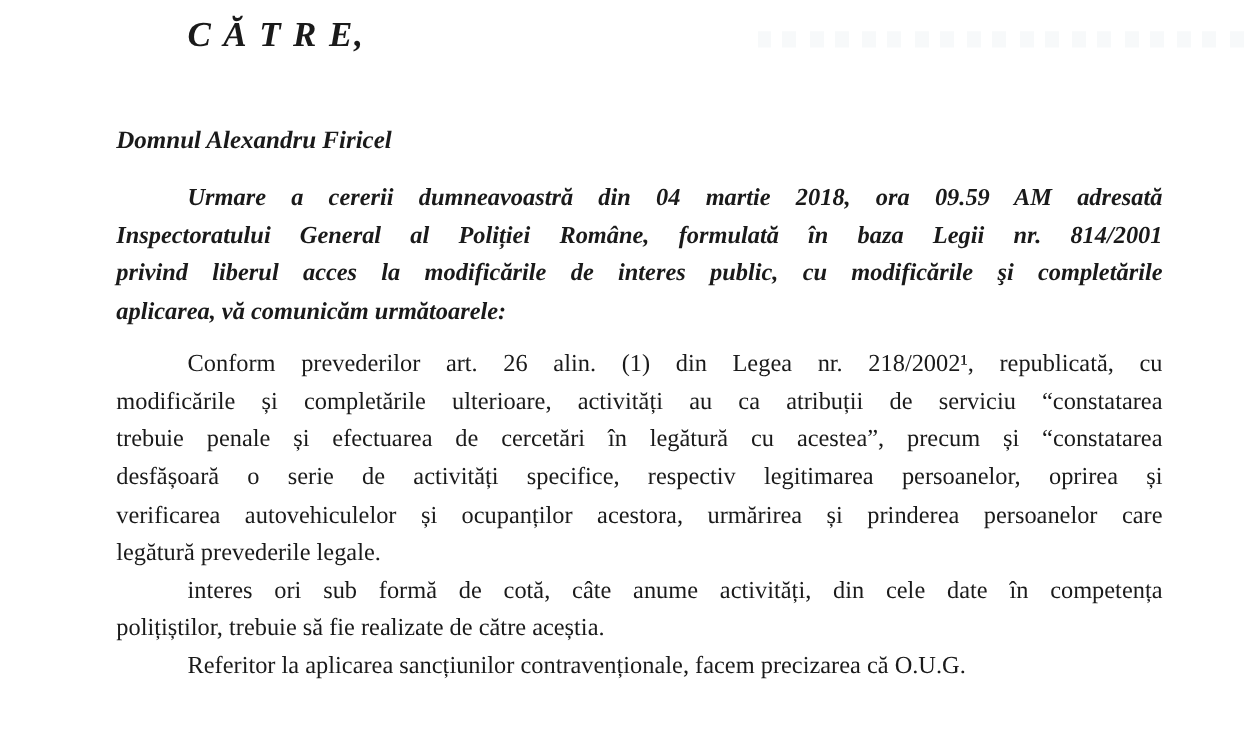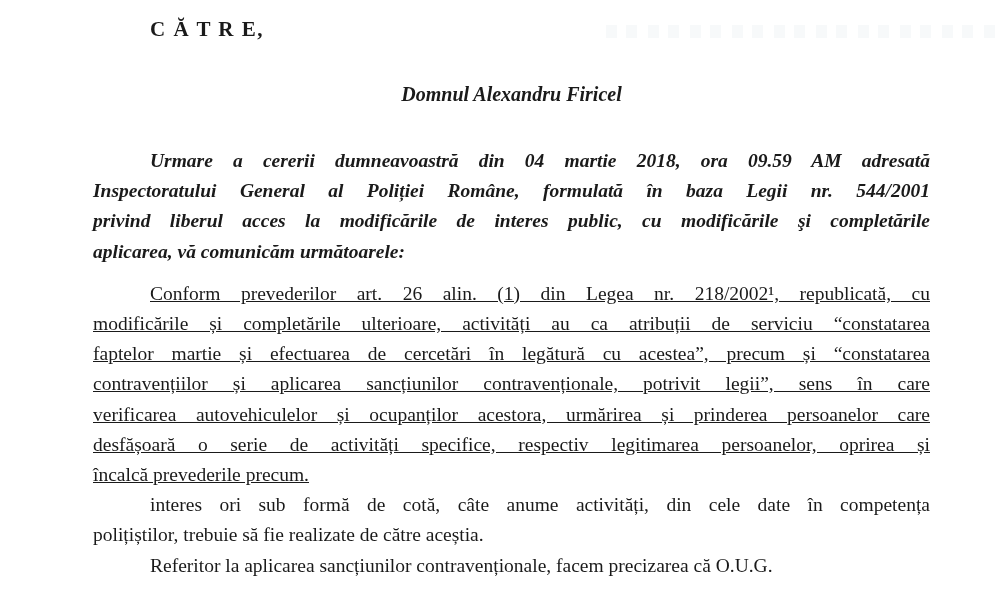--- a/index.html
+++ b/index.html
@@ -29,36 +29,36 @@
     background: repeating-linear-gradient(
       90deg,
       var(--mark-color, #f7f9fa) 0 11px,
       transparent 11px 20px,
       var(--mark-color, #f7f9fa) 20px 31px,
       transparent 31px 42px
     );
   }
   .salutation {
     font-weight: bold;
-    font-size: 21px;
+    font-style: italic;
+    font-size: 28px;
     letter-spacing: 1.5px;
     margin: 0 0 0 57px;
     line-height: 24px;
   }
   .recipient {
     font-weight: bold;
     font-style: italic;
     font-size: 20px;
     line-height: 23px;
-    text-align: center;
-    margin-top: 42px;
+    margin-top: 60px;
   }
   .para { margin: 0; }
-  .intro { margin-top: 40px; }
-  .para2 { margin-top: 12px; text-decoration: underline; }
+  .intro { margin-top: 20px; }
+  .para2 { margin-top: 12px; }
   .jline {
     font-size: 19.5px;
     line-height: 30.2px;
     text-align: justify;
     text-align-last: justify;
     white-space: normal;
   }
   .para > .jline:first-child { text-indent: 57px; }
   .para > .jline:last-child { text-align-last: left; }
   .intro .jline {
@@ -72,33 +72,32 @@
 <div class="page">
 
   <div class="scan-marks" style="--mark-color: #f7f9fa;"></div>
 
   <div class="salutation">C Ă T R E,</div>
 
   <div class="recipient">Domnul Alexandru Firicel</div>
 
   <div class="para intro">
       <div class="jline">Urmare a cererii dumneavoastră din 04 martie 2018, ora 09.59 AM adresată</div>
-      <div class="jline">Inspectoratului General al Poliției Române, formulată în baza Legii nr. 544/2001</div>
+      <div class="jline">Inspectoratului General al Poliției Române, formulată în baza Legii nr. 814/2001</div>
       <div class="jline">privind liberul acces la modificările de interes public, cu modificările şi completările</div>
       <div class="jline">aplicarea, vă comunicăm următoarele:</div>
     </div>
 
   <div class="para para2">
       <div class="jline">Conform prevederilor art. 26 alin. (1) din Legea nr. 218/2002¹, republicată, cu</div>
       <div class="jline">modificările și completările ulterioare, activități au ca atribuții de serviciu “constatarea</div>
-      <div class="jline">faptelor martie și efectuarea de cercetări în legătură cu acestea”, precum și “constatarea</div>
-      <div class="jline">contravențiilor și aplicarea sancțiunilor contravenționale, potrivit legii”, sens în care</div>
+      <div class="jline">trebuie penale și efectuarea de cercetări în legătură cu acestea”, precum și “constatarea</div>
+      <div class="jline">desfășoară o serie de activități specifice, respectiv legitimarea persoanelor, oprirea și</div>
       <div class="jline">verificarea autovehiculelor și ocupanților acestora, urmărirea și prinderea persoanelor care</div>
-      <div class="jline">desfășoară o serie de activități specifice, respectiv legitimarea persoanelor, oprirea și</div>
-      <div class="jline">încalcă prevederile precum.</div>
+      <div class="jline">legătură prevederile legale.</div>
     </div>
 
   <div class="para">
       <div class="jline">interes ori sub formă de cotă, câte anume activități, din cele date în competența</div>
       <div class="jline">polițiștilor, trebuie să fie realizate de către aceștia.</div>
     </div>
 
   <div class="para">
       <div class="jline">Referitor la aplicarea sancțiunilor contravenționale, facem precizarea că O.U.G.</div>
     </div>

